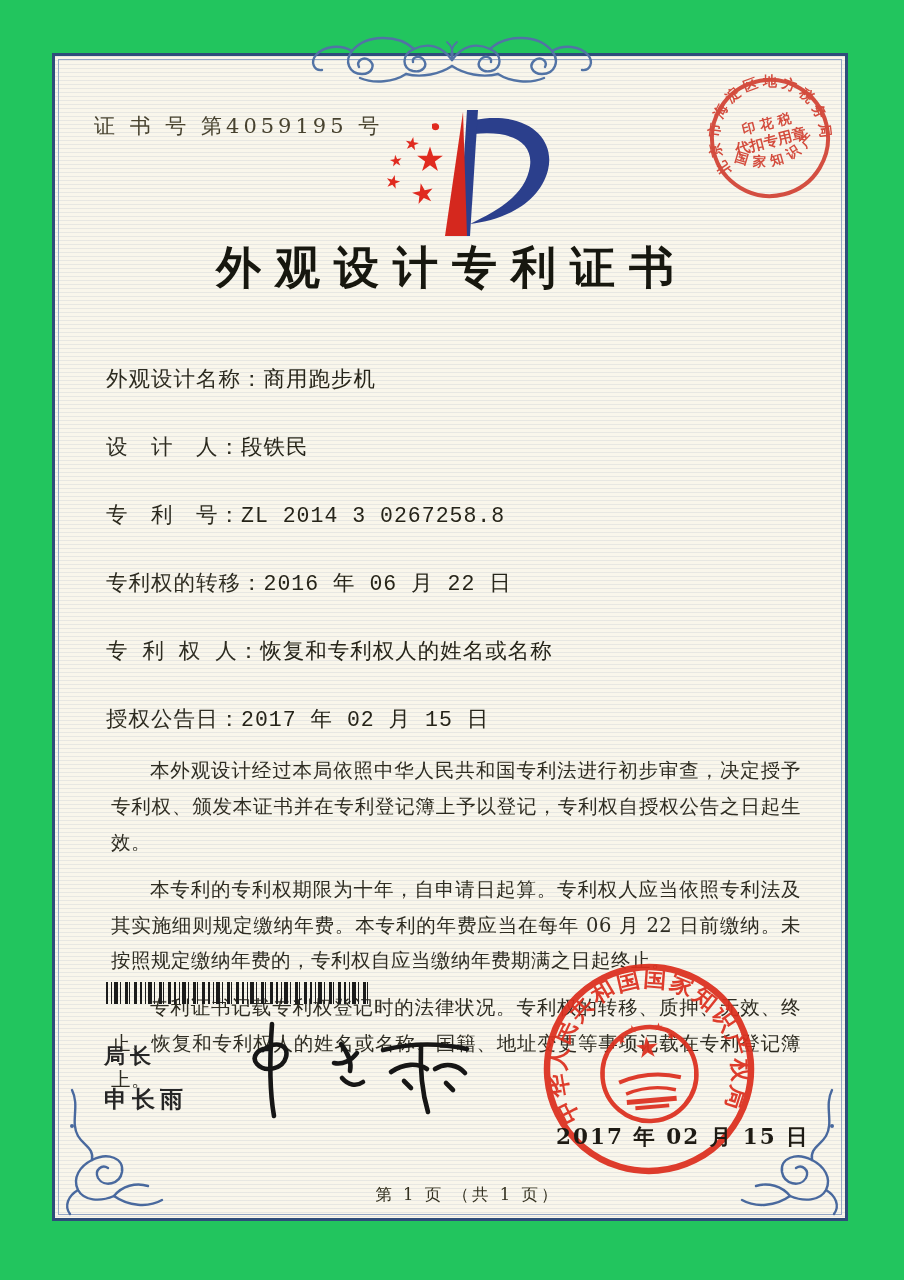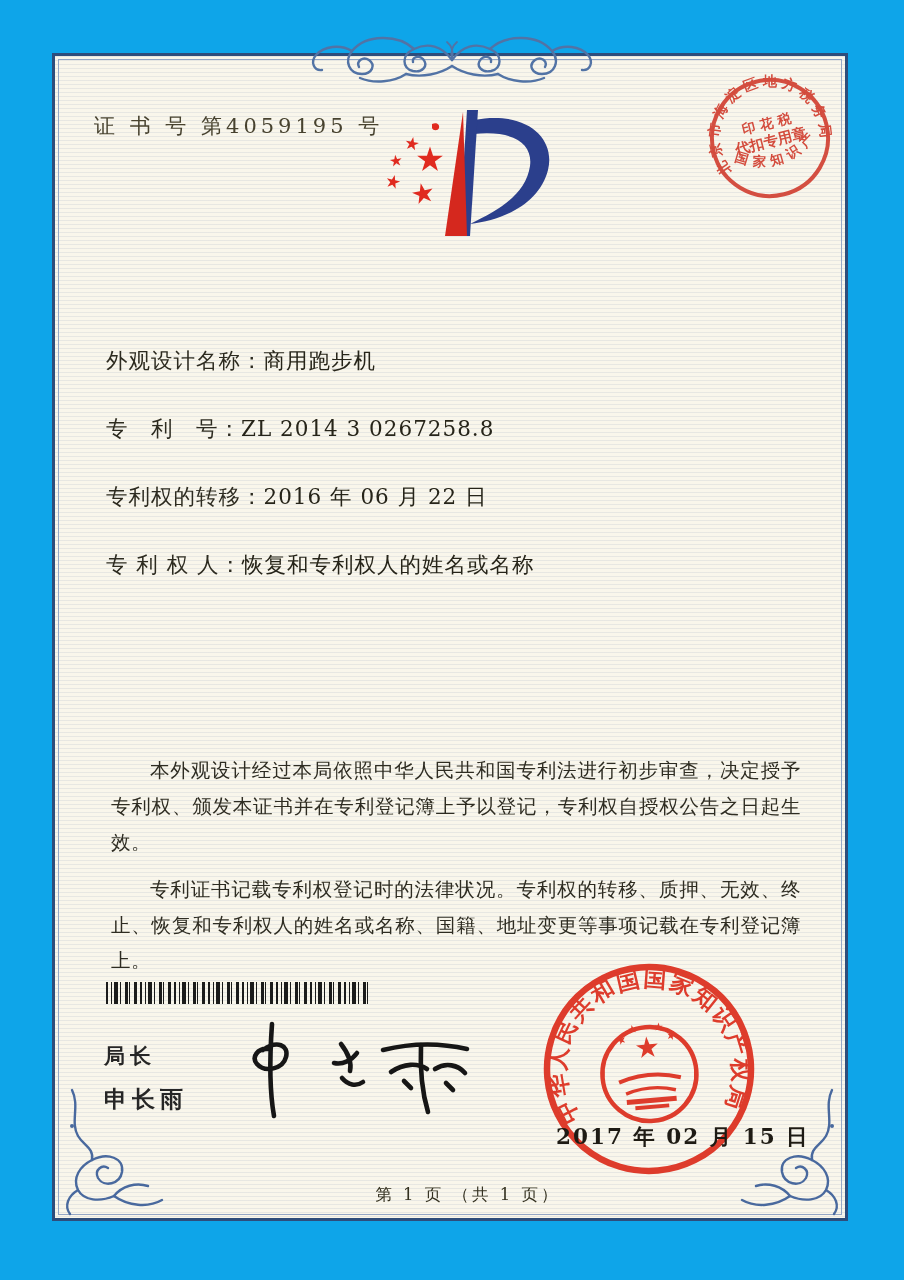--- a/index.html
+++ b/index.html
@@ -1,30 +1,30 @@
 <!DOCTYPE html>
 <html><head>
 <meta charset="utf-8">
 <style>
   html,body{margin:0;padding:0;}
   body{background:#e9e4d4;font-family:"DejaVu Serif","Liberation Serif",serif;}
-  .page{position:relative;width:904px;height:1280px;background:#0ea5e9;overflow:hidden;margin:0 auto;}
+  .page{position:relative;width:904px;height:1280px;background:#22c55e;overflow:hidden;margin:0 auto;}
   
   .frame{position:absolute;left:52px;top:53px;width:796px;height:1168px;
          border:3px solid #2e4d7b;box-sizing:border-box;
          background:#f9f6eb repeating-linear-gradient(to bottom,
             rgba(110,130,170,0.13) 0px, rgba(110,130,170,0.13) 1px,
             rgba(0,0,0,0) 1px, rgba(0,0,0,0) 4px);}
   .frame::after{content:"";position:absolute;inset:3px;border:1px solid #93a6c6;pointer-events:none;}
   .cert-number{position:absolute;left:94px;top:112px;font-size:21px;color:#47422f;
          letter-spacing:4px;}
   .logo{position:absolute;left:366px;top:104px;}
   .title{position:absolute;left:0;top:238px;width:904px;text-align:center;
          font-size:45px;font-weight:700;color:#17170f;letter-spacing:14px;}
-  .fields{position:absolute;left:106px;top:349px;width:700px;}
+  .fields{position:absolute;left:106px;top:368px;width:700px;font-family:Liberation Mono, monospace;}
   .field-row{font-size:21.5px;color:#2d2b20;margin-bottom:44px;line-height:24px;letter-spacing:1px;}
   .field-row .lbl{color:#2d2b20;}
   .field-row .val{color:#262419;}
   .paragraphs{position:absolute;left:100px;top:742px;width:712px;}
   .paragraphs p{margin:11px;font-size:19.5px;line-height:1.84;color:#2e2c22;
          text-indent:2em;text-align:justify;letter-spacing:0.5px;}
   .barcode{position:absolute;left:106px;top:982px;width:262px;height:22px;
          background:repeating-linear-gradient(90deg,
            #1c1c1c 0 2px, rgba(0,0,0,0) 2px 5px,
            #1c1c1c 5px 6px, rgba(0,0,0,0) 6px 8px,
@@ -113,30 +113,34 @@
     <g fill="#e02a1f">
       <use href="#star" transform="translate(64,56) scale(1.35)"></use>
       <use href="#star" transform="translate(57,90) scale(1.1) rotate(-12)"></use>
       <use href="#star" transform="translate(46,40) scale(0.7) rotate(10)"></use>
       <use href="#star" transform="translate(30,57) scale(0.62) rotate(-8)"></use>
       <use href="#star" transform="translate(27,78) scale(0.72) rotate(14)"></use>
       <path d="M66,20 C70,18 74,20 73,24 C72,27 67,27 66,24 Z"></path>
     </g>
   </svg>
 
+  <div class="title">外观设计专利证书</div>
 
   <div class="fields">
     <div class="field-row"><span class="lbl">外观设计名称：</span><span class="val">商用跑步机</span></div>
+    <div class="field-row"><span class="lbl">设　计　人：</span><span class="val">段铁民</span></div>
     <div class="field-row"><span class="lbl">专　利　号：</span><span class="val">ZL 2014 3 0267258.8</span></div>
     <div class="field-row"><span class="lbl">专利权的转移：</span><span class="val">2016 年 06 月 22 日</span></div>
     <div class="field-row"><span class="lbl">专 利 权 人：</span><span class="val">恢复和专利权人的姓名或名称</span></div>
+    <div class="field-row"><span class="lbl">授权公告日：</span><span class="val">2017 年 02 月 15 日</span></div>
   </div>
 
   <div class="paragraphs">
     <p>本外观设计经过本局依照中华人民共和国专利法进行初步审查，决定授予专利权、颁发本证书并在专利登记簿上予以登记，专利权自授权公告之日起生效。</p>
+    <p>本专利的专利权期限为十年，自申请日起算。专利权人应当依照专利法及其实施细则规定缴纳年费。本专利的年费应当在每年 06 月 22 日前缴纳。未按照规定缴纳年费的，专利权自应当缴纳年费期满之日起终止。</p>
     <p>专利证书记载专利权登记时的法律状况。专利权的转移、质押、无效、终止、恢复和专利权人的姓名或名称、国籍、地址变更等事项记载在专利登记簿上。</p>
   </div>
 
   <div class="barcode"></div>
 
   <div class="sig-role">局长</div>
   <div class="sig-name">申长雨</div>
   <svg class="signature-svg" width="260" height="104" viewBox="0 0 260 104">
     <g stroke="#161616" stroke-width="4.6" fill="none" stroke-linecap="round" stroke-linejoin="round">
       <path d="M38,32 C52,22 64,27 61,39 C58,51 40,55 32,46 C26,39 33,30 43,31"></path>

